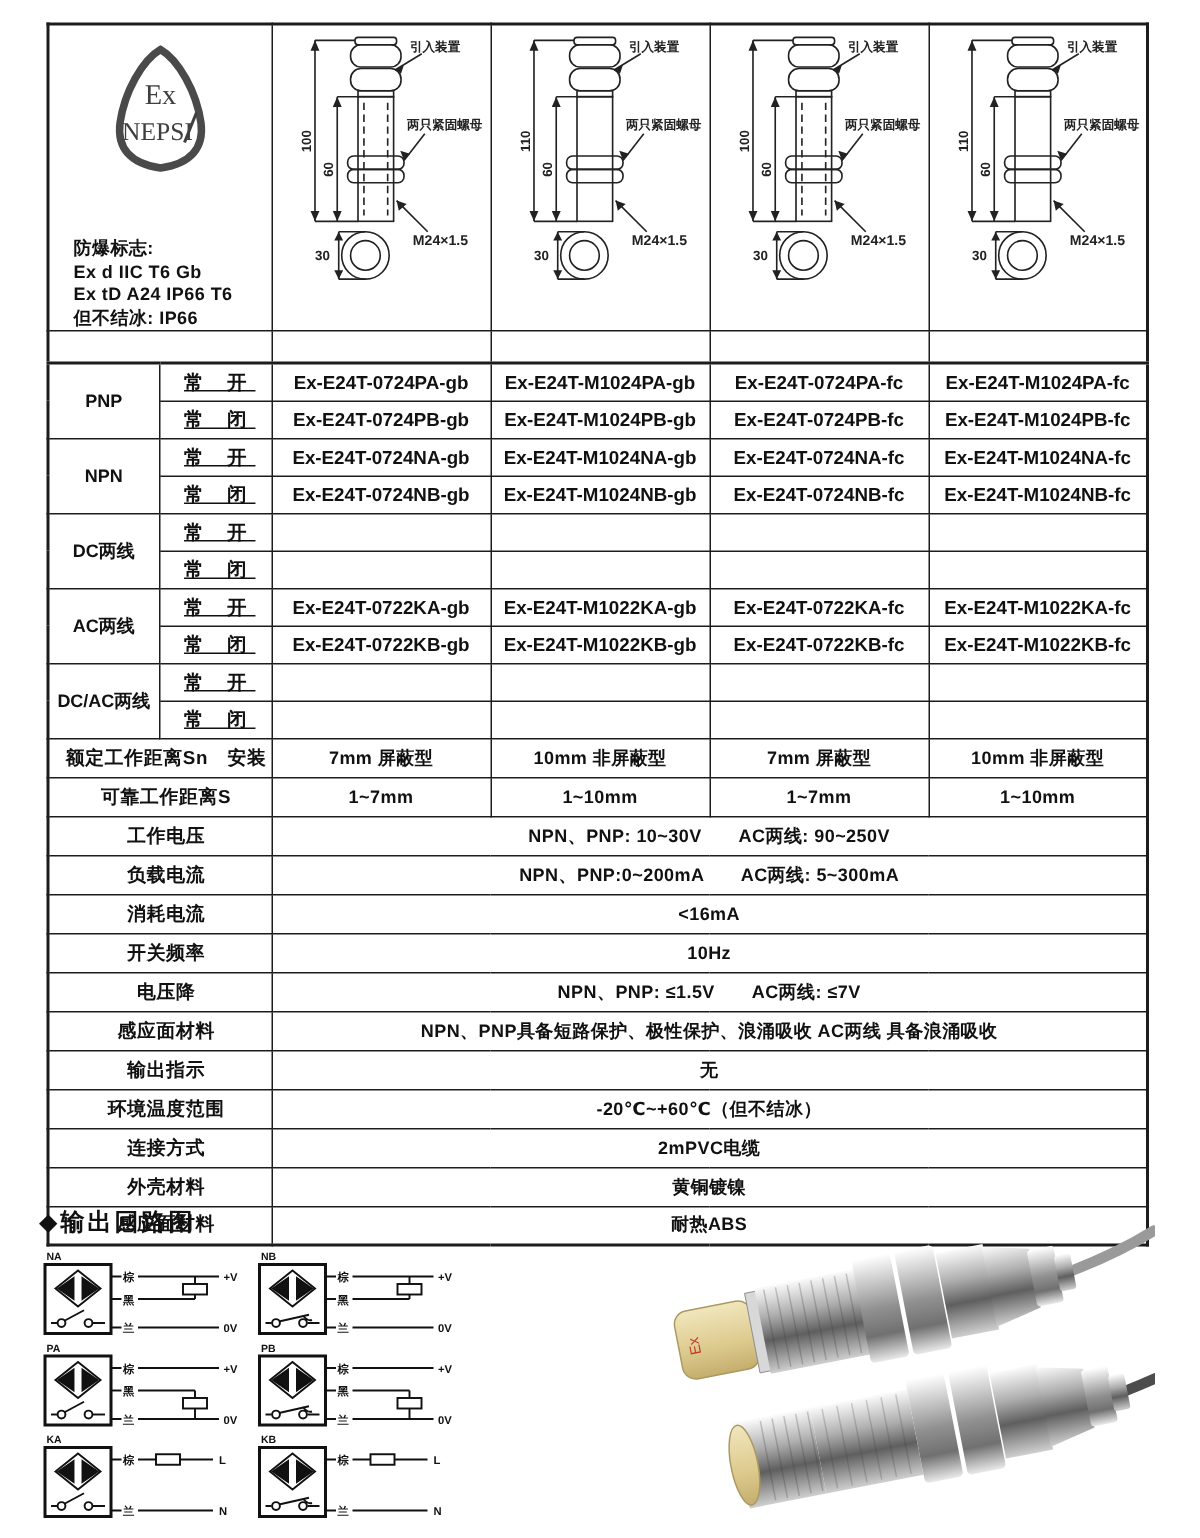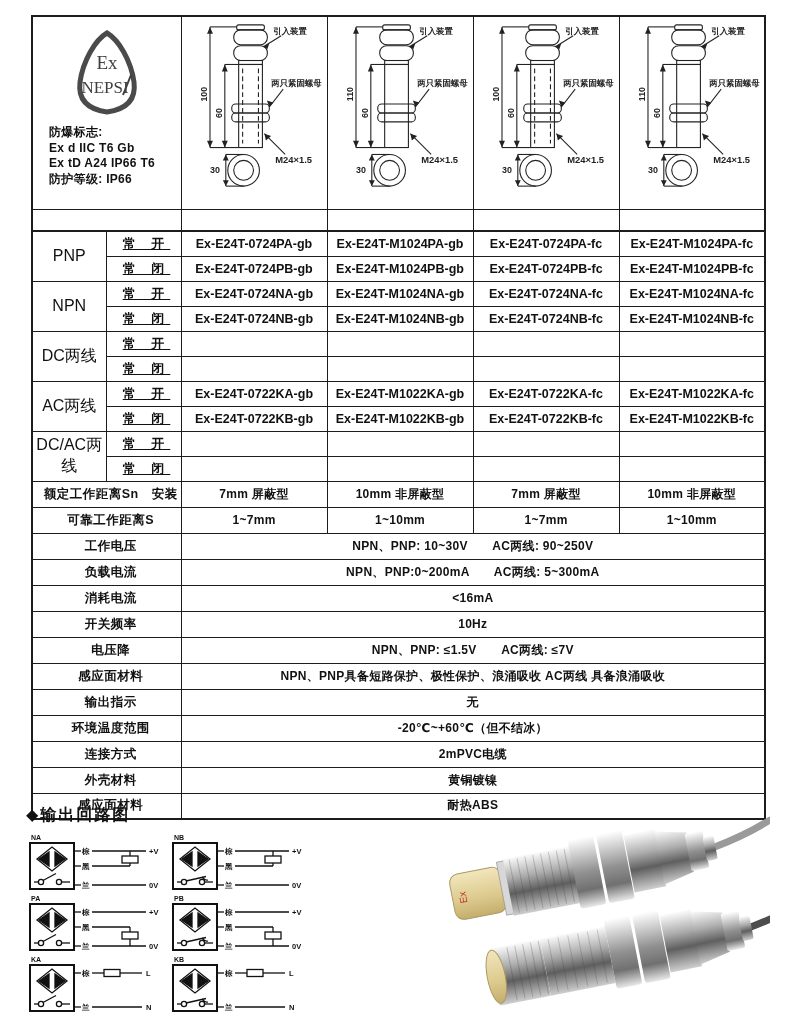--- a/index.html
+++ b/index.html
@@ -7,22 +7,22 @@
         font-family:"Liberation Sans","DejaVu Sans",sans-serif;color:#111;overflow:hidden;}
   table.main{position:absolute;left:31px;top:15px;width:733px;border-collapse:collapse;
         table-layout:fixed;border:2px solid #1c1c1c;}
   table.main td{border:1px solid #1c1c1c;padding:0;text-align:center;vertical-align:middle;overflow:hidden;}
   tr.r-draw td{height:182px;vertical-align:top;}
   tr.r-gap td{height:20px;}
   tr.m-row{height:25px;}
   tr.m-first td{border-top:2px solid #1c1c1c;}
   tr.s-row{height:26px;}
   .logo-cell{padding-top:10px !important;}
-  .cert-lines{ text-align:left;padding:2px 0 0 16px;font-size:12px;font-weight:600;line-height:15.5px;letter-spacing:.3px;}
-  .type-cell{font-size:16px;font-weight:400;}
+  .cert-lines{ text-align:left;padding:2px 0 0 16px;font-size:12px;font-weight:600;line-height:15.5px;letter-spacing:.3px;margin-top:32px;}
+  .type-cell{font-size:12px;font-weight:700;}
   .state-cell{font-size:13px;font-weight:600;letter-spacing:6px;padding-left:6px !important;text-decoration:underline;}
   .model-cell{font-weight:bold;font-size:12.5px;}
   .spec-label{text-align:left;padding-left:8px !important;font-size:12.5px;font-weight:600;letter-spacing:.5px;}
   .spec-val{font-size:12px;font-weight:600;letter-spacing:.3px;}
   .draw-cell svg{display:block;margin:0 auto;}
   #out-title{position:absolute;left:26px;top:805px;font-size:16px;font-weight:bold;letter-spacing:2px;}
   .circuit{position:absolute;width:138px;height:62px;}
   .circuit svg{display:block;}
   #photo{position:absolute;left:425px;top:812px;}
 </style>
@@ -46,21 +46,21 @@
           <svg width="120" height="92" viewBox="0 0 120 92">
             <path d="M60,6 C48,13 36,34 33,55 C31,71 39,82 60,85 C81,82 89,71 87,55 C84,34 72,13 60,6 Z" fill="none" stroke="#4a4a4a" stroke-width="5"></path>
             <text x="60" y="42" text-anchor="middle" font-family="Liberation Serif, serif" font-size="19" fill="#3f3f3f">Ex</text>
             <text x="58" y="66" text-anchor="middle" font-family="Liberation Serif, serif" font-size="17" fill="#3f3f3f">NEPSI</text>
             <line x1="84" y1="48" x2="76" y2="68" stroke="#3f3f3f" stroke-width="2"></line>
           </svg>
           <div class="cert-lines">
             <div>防爆标志:</div>
             <div>Ex d IIC T6 Gb</div>
             <div>Ex tD A24 IP66 T6</div>
-            <div>防护等级: IP66</div>
+            <div>但不结冰: IP66</div>
           </div>
         </td>
         <td class="draw-cell">
   <svg width="144" height="180" viewBox="0 0 145 182">
     <g stroke="#222" fill="none" stroke-width="1.1">
       <rect x="55" y="8" width="28" height="5" rx="2"></rect>
       <rect x="52" y="13" width="34" height="15" rx="7"></rect>
       <rect x="52" y="29" width="34" height="15" rx="7"></rect>
       <rect x="57" y="44" width="24" height="4"></rect>
       <rect x="57" y="48" width="24" height="84"></rect>

